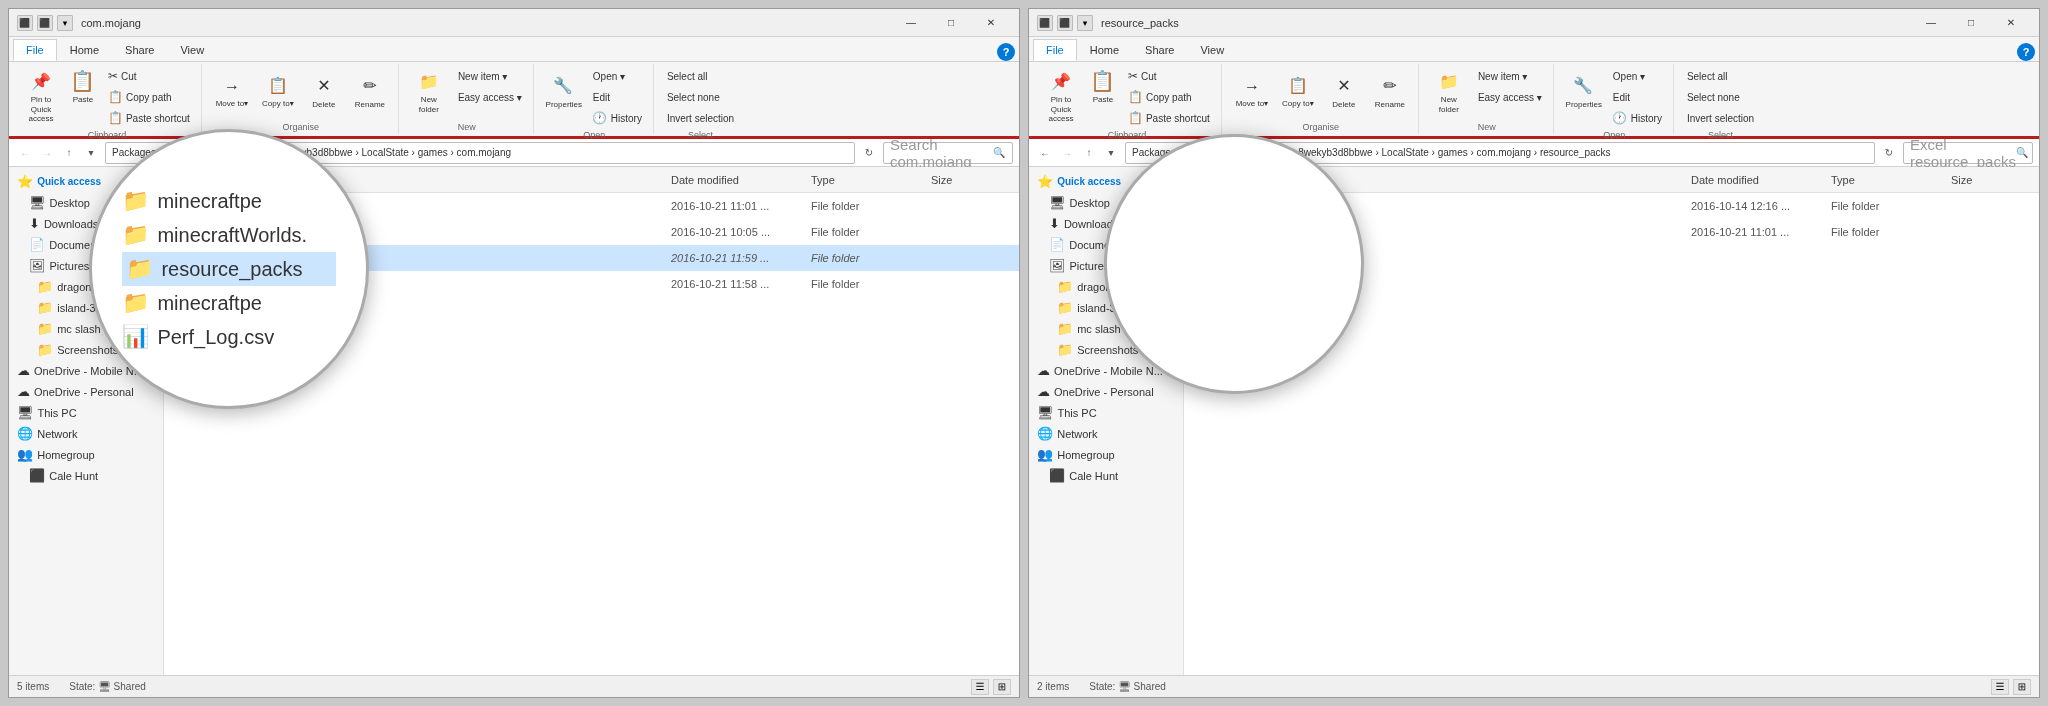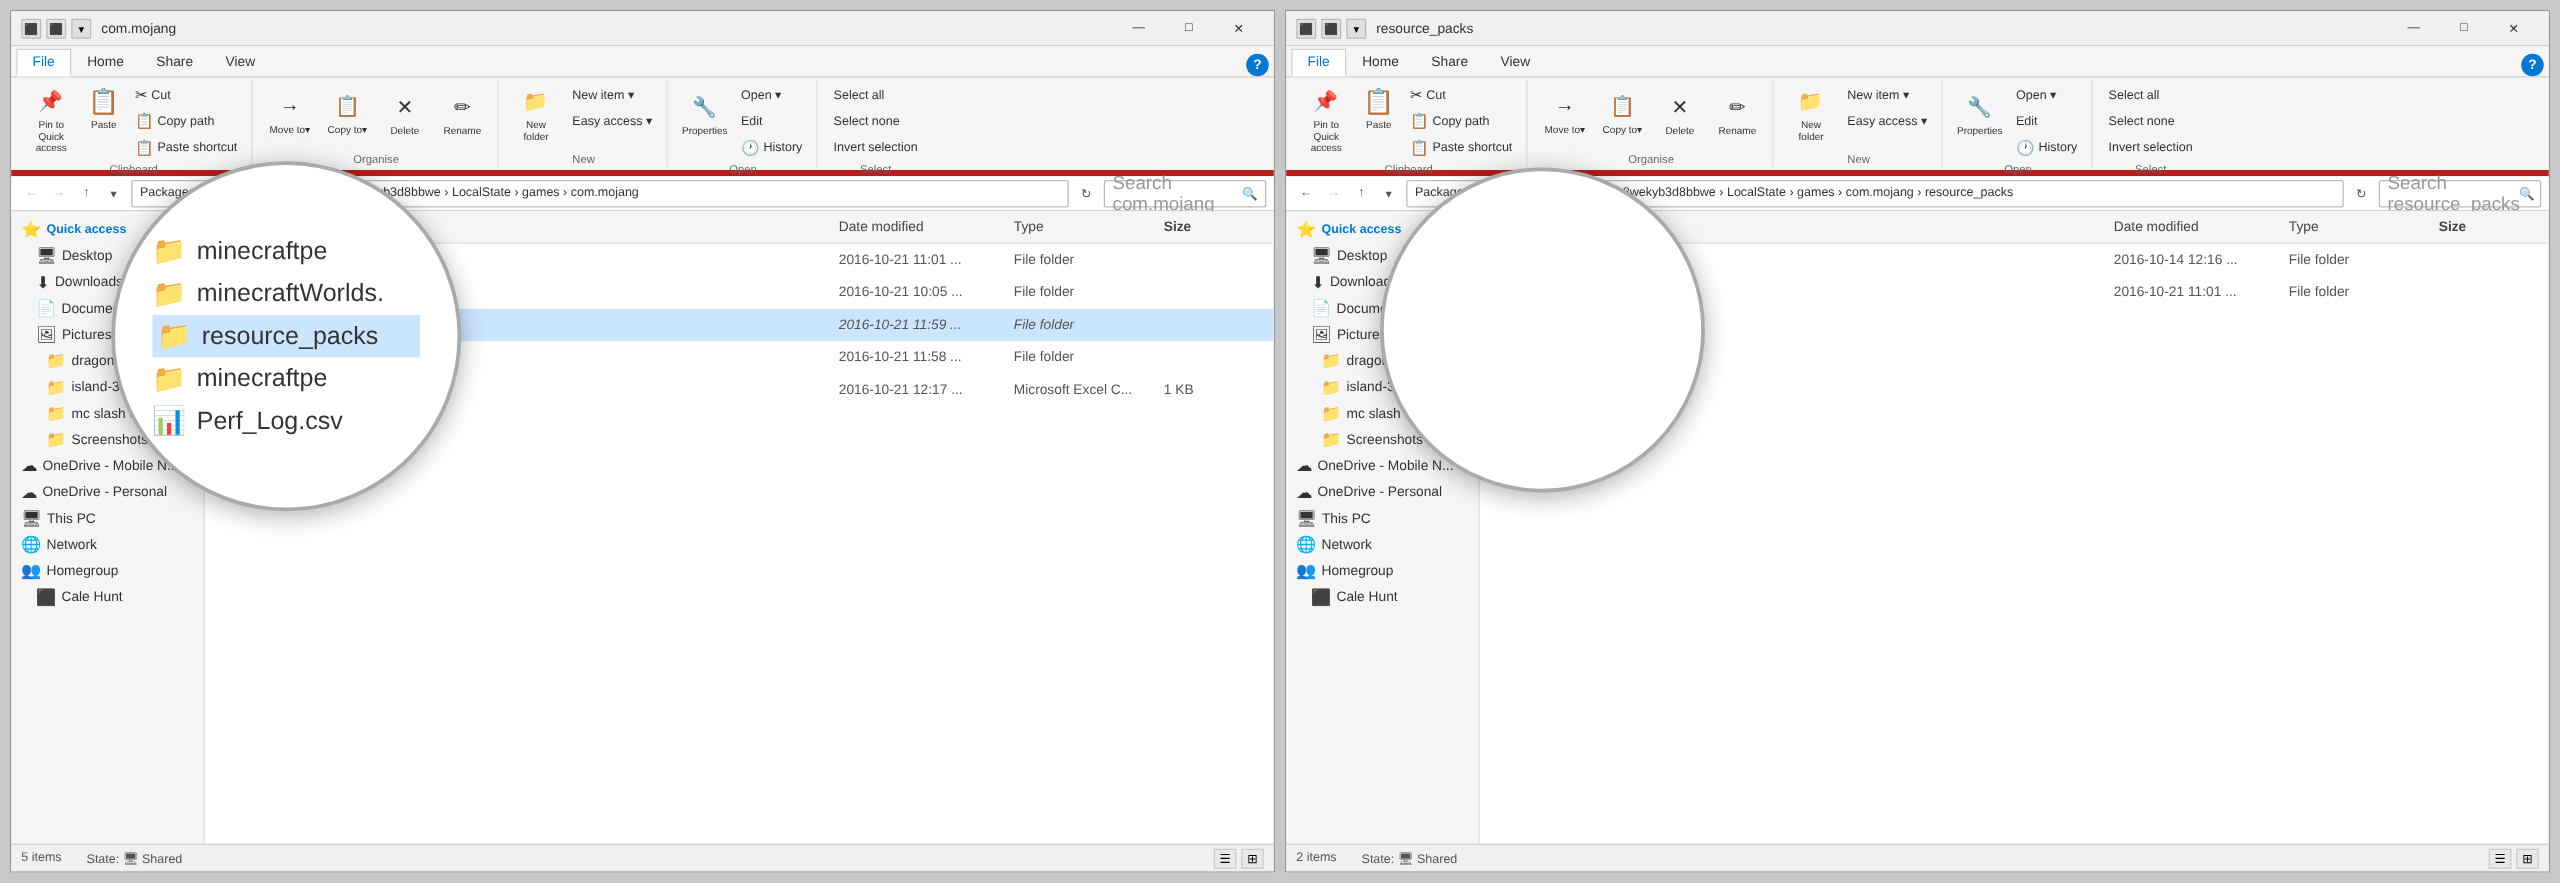--- a/index.html
+++ b/index.html
@@ -64,21 +64,21 @@
       background: transparent;
       font-size: 10px;
       cursor: pointer;
       display: flex; align-items: center; justify-content: center;
       color: #333;
     }
 
     
     .ribbon {
       background: #f5f5f5;
-      border-bottom: 5px solid #b91c1c;
+      border-bottom: 3px solid #b91c1c;
     }
     .ribbon-tabs {
       display: flex;
       gap: 0;
       padding: 2px 4px 0;
       border-bottom: 1px solid #d0d0d0;
     }
     .ribbon-tab {
       padding: 4px 12px;
       font-size: 11px;
@@ -290,21 +290,21 @@
       font-size: 11px;
       color: #444;
       font-weight: 500;
       height: 26px;
       position: sticky;
       top: 0;
     }
     .col-name { flex: 1; }
     .col-date { width: 140px; margin-left: 28px; }
     .col-type { width: 120px; }
-    .col-size { width: 80px; font-weight: bold; }
+    .col-size { width: 80px; }
 
     
     .file-item {
       display: flex;
       align-items: center;
       padding: 3px 8px;
       font-size: 11px;
       color: #333;
       cursor: pointer;
       height: 26px;
@@ -660,29 +660,20 @@
       </div>
       <div class="file-item">
         <div class="file-name">
             <span class="file-icon">📁</span>
             <span>minecraftpe</span>
           </div>
         <div class="file-date">2016-10-21 11:58 ...</div>
         <div class="file-type">File folder</div>
         <div class="file-size"></div>
       </div>
-      <div class="file-item">
-        <div class="file-name">
-            <span class="file-icon">📊</span>
-            <span>Perf_Log.csv</span>
-          </div>
-        <div class="file-date">2016-10-21 12:17 ...</div>
-        <div class="file-type">Microsoft Excel C...</div>
-        <div class="file-size">1 KB</div>
-      </div>
     </div>
   </div>
 
   <div class="status-bar">
     <span>5 items</span>
     <span>State: 🖥 Shared</span>
     <div class="status-right">
       <button class="view-btn">☰</button>
       <button class="view-btn">⊞</button>
     </div>
@@ -858,21 +849,21 @@
       <button class="nav-btn">←</button>
       <button class="nav-btn disabled">→</button>
       <button class="nav-btn">↑</button>
       <button class="nav-btn">▾</button>
     </div>
     <div class="address-bar">
       <span class="address-text">Packages › Microsoft.MinecraftUWP_8wekyb3d8bbwe › LocalState › games › com.mojang › resource_packs</span>
     </div>
     <button class="nav-btn">↻</button>
     <div class="search-bar">
-      <span class="search-text">Search resource_packs</span>
+      <span class="search-text">Excel resource_packs</span>
       <span>🔍</span>
     </div>
   </div>
 
   <div class="main-area">
 
     <div class="sidebar">
       <div class="sidebar-item header">
         <span class="sidebar-icon">⭐</span>
         <span>Quick access</span>

